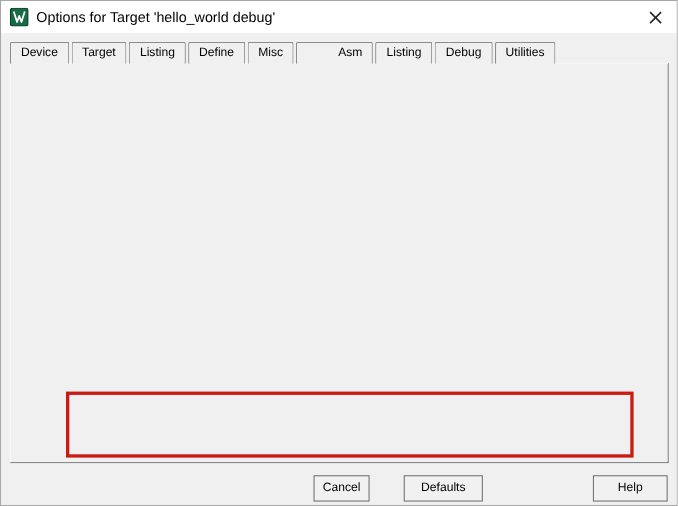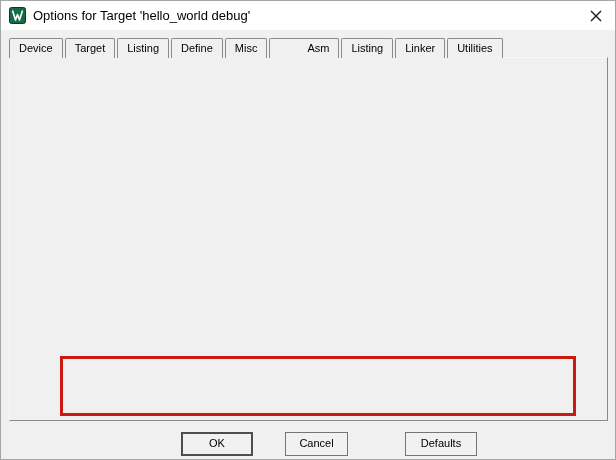--- a/index.html
+++ b/index.html
@@ -99,21 +99,21 @@
   <div class="dlg-body"></div>
 
   <div class="tabstrip">
     <div class="tab">Device</div>
     <div class="tab">Target</div>
     <div class="tab">Listing</div>
     <div class="tab">Define</div>
     <div class="tab">Misc</div>
     <div class="tab wide">Asm</div>
     <div class="tab">Listing</div>
-    <div class="tab">Linker</div>
+    <div class="tab">Debug</div>
     <div class="tab">Utilities</div>
   </div>
 
   <div class="panel"></div>
 
   <div class="groupbox" style="left:14px;top:71px;width:587px;height:79px;">
     <span class="legend">Preprocessor Symbols</span>
   </div>
   <span class="lbl r" style="left:40px;top:101px;width:68px;">Define:</span>
   <div class="field focused" style="left:112px;top:96px;width:466px;height:22px;">CPU_MK64FN1M0VLL12, DEBUG, MCUX_META_BUILD, MCUXPRESSO_SDK, SDK_DEBUGCONSO</div>
@@ -228,17 +228,17 @@
       <span class="scroll-arrow">
           <svg width="9" height="6" viewBox="0 0 9 6">
             <polyline points="0.5,1 4.5,5 8.5,1" fill="none" stroke="#4a4a4a" stroke-width="1.2"></polyline>
           </svg>
         </span>
     </div>
   </div>
 
   <div class="annotation"></div>
 
-  <div class="btn default" style="left:180px;width:72px;">OK</div>
-  <div class="btn" style="left:284px;width:63px;">Cancel</div>
-  <div class="btn" style="left:366px;width:72px;margin-left:38px;">Defaults</div>
+  <div class="btn" style="left:284px;width:51px;">Cancel</div>
+  <div class="btn" style="left:366px;width:72px;">Defaults</div>
+  <div class="btn" style="left:538px;width:68px;">Help</div>
 
 </div>
 
 </body></html>

